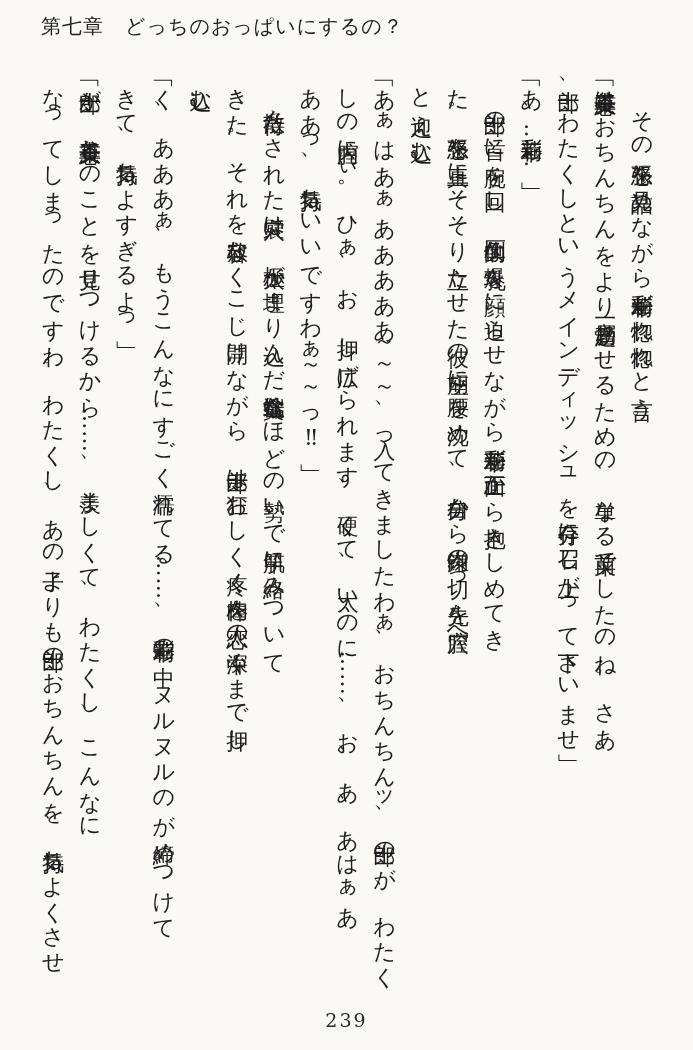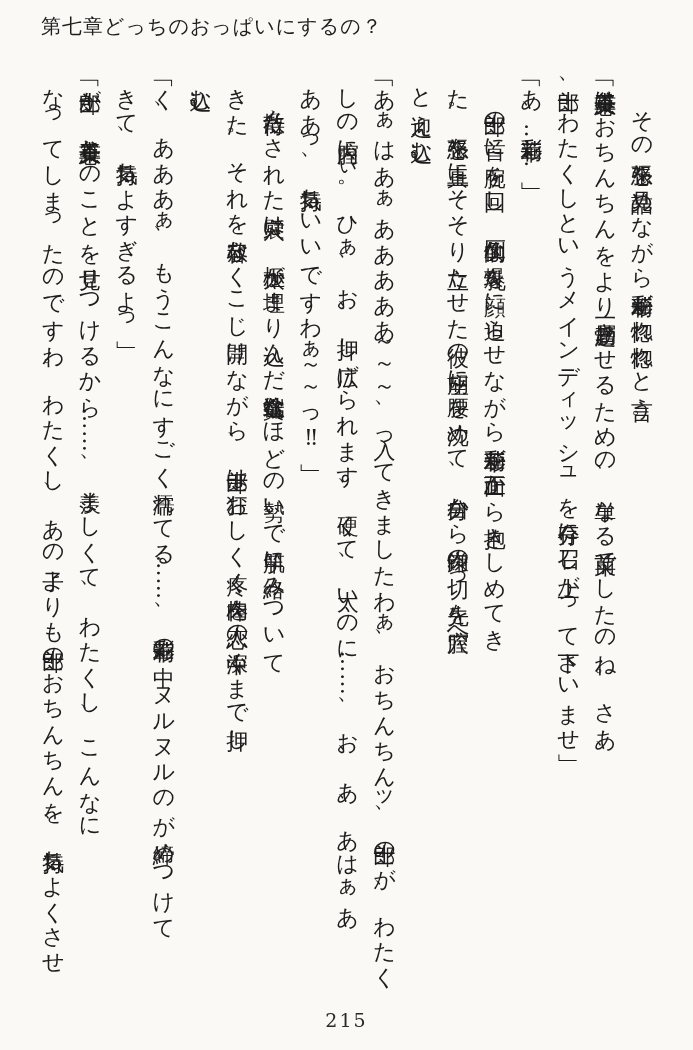--- a/index.html
+++ b/index.html
@@ -16,20 +16,21 @@
     font-family:"DejaVu Serif","Liberation Serif",serif;
   }
   .running-head{
     position:absolute;
     top:13px;left:41px;
     font-size:20px;
     letter-spacing:1px;
     white-space:nowrap;
   }
   .running-head .title{
+    margin-left:21px;
   }
   .text-block{
     position:absolute;
     top:73px;right:33px;
     height:935px;
     writing-mode:vertical-rl;
     text-orientation:mixed;
     font-size:22px;
     letter-spacing:0.5px;
     line-height:36.8px;
@@ -70,13 +71,13 @@
   <p class="col">ああっ、気持ちいいですわぁ～～っ‼」</p>
   <p class="col indent">散々待たされた襞穴は、極太が埋まり込んだ途端貪欲なほどの勢いで竿肌に絡みついて</p>
   <p class="col">きた。それを容赦なくこじ開けながら、士郎は狂おしく疼く肉棒を恋人の中深くまで押し</p>
   <p class="col">込む。</p>
   <p class="col">「く、あああぁ、もうこんなにすごく濡れてる……、彩莉華の中。ヌルヌルのが締めつけて</p>
   <p class="col">きて、気持ちよすぎるよっ」</p>
   <p class="col">「士郎が、真美谷千恵とのことを見せつけるから……、羨ましくて、わたくし、こんなに</p>
   <p class="col">なってしまったのですわ。わたくし、あの子よりも士郎のおちんちんを、気持ちよくさせ</p>
 </div>
 
-<div class="page-number">215</div>
+<div class="page-number">239</div>
 
 </body></html>

